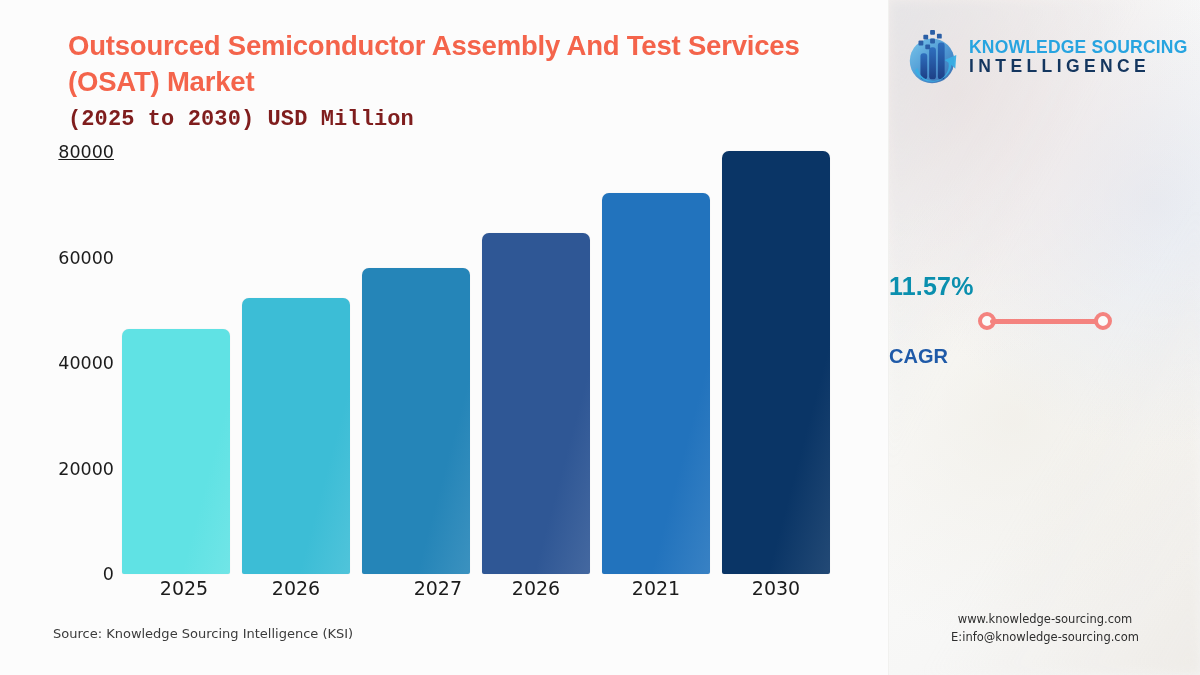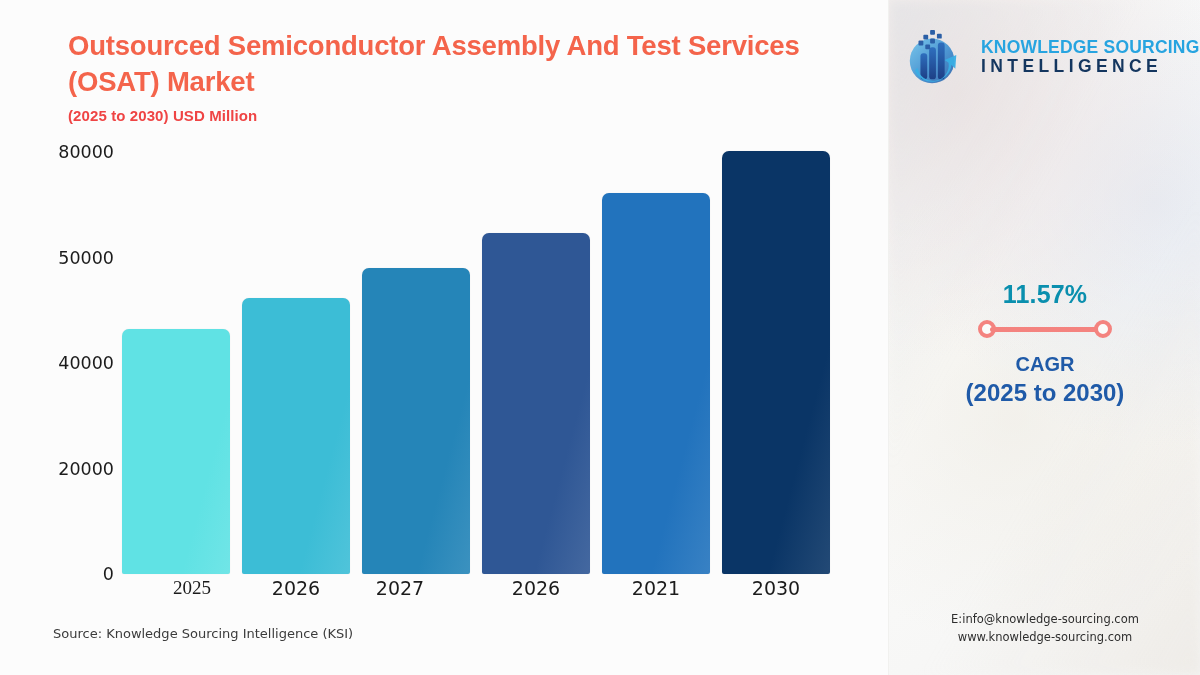--- a/index.html
+++ b/index.html
@@ -39,24 +39,25 @@
   .chart-title {
     font-size: 27.5px;
     font-weight: bold;
     color: #f4644b;
     line-height: 1.32;
     letter-spacing: -0.2px;
     margin: 0;
   }
   .chart-subtitle {
     margin: 6px 0 0 0;
-    font-size: 15px;
-    font-weight: bold;
-    color: #ef4444;
+    font-size: 22px;
+    font-weight: bold;
+    color: #7f1d1d;
     letter-spacing: 0.1px;
+    font-family: Liberation Mono, monospace;
   }
 
   
   .plot {
     position: absolute;
     left: 0;
     top: 0;
     width: 888px;
     height: 675px;
   }
@@ -133,21 +134,21 @@
       linear-gradient(300deg, rgba(226,217,205,0.30) 0%, rgba(255,255,255,0) 40%);
     filter: blur(6px);
   }
 
   .logo-row {
     position: absolute;
     left: 14px;
     top: 26px;
     display: flex;
     align-items: center;
-    gap: 16px;
+    gap: 4px;
   }
   .logo-mark {
     width: 62px;
     height: 62px;
     flex: 0 0 62px;
   }
   .logo-text {
     display: flex;
     flex-direction: column;
     line-height: 1.08;
@@ -163,23 +164,23 @@
     font-size: 17.5px;
     font-weight: bold;
     color: #14365f;
     letter-spacing: 4.4px;
     white-space: nowrap;
   }
 
   .cagr-block {
     position: absolute;
     left: 0;
-    top: 280px;
+    top: 272px;
     width: 312px;
-    text-align: center;
+    text-align: left;
   }
   .cagr-value {
     font-size: 25px;
     font-weight: bold;
     color: #0a8fae;
     letter-spacing: 0.2px;
   }
   .cagr-divider {
     margin: 11px auto 12px auto;
     width: 134px;
@@ -242,31 +243,31 @@
       <div class="chart-title">Outsourced Semiconductor Assembly And Test Services (OSAT) Market</div>
       <div class="chart-subtitle">(2025 to 2030) USD Million</div>
     </div>
 
     <div class="plot">
 
       <div class="y-axis-area" id="y-axis">
           <div class="y-label" style="top: 574px;">0</div>
           <div class="y-label" style="top: 468.5px;">20000</div>
           <div class="y-label" style="top: 363px;">40000</div>
-          <div class="y-label" style="top: 257.5px;">50000</div>
-          <div class="y-label" style="top: 152px;">80000</div>
+          <div class="y-label" style="top: 257.5px;">60000</div>
+          <div class="y-label" style="top: 152px; text-decoration: underline;">80000</div>
         </div>
 
       <div class="bars" id="bar-series">
           <div class="bar" title="2025: 46440" style="left: 0px; top: 329.029px; height: 244.971px; background: linear-gradient(105deg, rgb(96, 226, 228) 0%, rgb(96, 226, 228) 72%, rgba(255, 255, 255, 0.1) 100%) rgb(96, 226, 228);"></div>
-          <div class="x-label" style="left: 16px; width: 108px; font-family: Liberation Serif, serif;">2025</div>
+          <div class="x-label" style="left: 8px; width: 108px;">2025</div>
           <div class="bar" title="2026: 52320" style="left: 120px; top: 298.012px; height: 275.988px; background: linear-gradient(105deg, rgb(60, 189, 214) 0%, rgb(60, 189, 214) 72%, rgba(255, 255, 255, 0.1) 100%) rgb(60, 189, 214);"></div>
           <div class="x-label" style="left: 120px; width: 108px;">2026</div>
           <div class="bar" title="2027: 58010" style="left: 240px; top: 267.997px; height: 306.003px; background: linear-gradient(105deg, rgb(37, 133, 184) 0%, rgb(37, 133, 184) 72%, rgba(255, 255, 255, 0.1) 100%) rgb(37, 133, 184);"></div>
-          <div class="x-label" style="left: 224px; width: 108px;">2027</div>
+          <div class="x-label" style="left: 232px; width: 108px; text-align: right;">2027</div>
           <div class="bar" title="2028: 64640" style="left: 360px; top: 233.024px; height: 340.976px; background: linear-gradient(105deg, rgb(47, 87, 149) 0%, rgb(47, 87, 149) 72%, rgba(255, 255, 255, 0.1) 100%) rgb(47, 87, 149);"></div>
           <div class="x-label" style="left: 360px; width: 108px;">2026</div>
           <div class="bar" title="2029: 72230" style="left: 480px; top: 192.987px; height: 381.013px; background: linear-gradient(105deg, rgb(34, 115, 189) 0%, rgb(34, 115, 189) 72%, rgba(255, 255, 255, 0.1) 100%) rgb(34, 115, 189);"></div>
           <div class="x-label" style="left: 480px; width: 108px;">2021</div>
           <div class="bar" title="2030: 80190" style="left: 600px; top: 150.998px; height: 423.002px; background: linear-gradient(105deg, rgb(10, 53, 102) 0%, rgb(10, 53, 102) 72%, rgba(255, 255, 255, 0.1) 100%) rgb(10, 53, 102);"></div>
           <div class="x-label" style="left: 600px; width: 108px;">2030</div>
         </div>
 
     </div>
 
@@ -314,22 +315,21 @@
     </div>
 
     <div class="cagr-block">
       <div class="cagr-value">11.57%</div>
       <div class="cagr-divider">
         <span class="dot left"></span>
         <span class="line"></span>
         <span class="dot right"></span>
       </div>
       <div class="cagr-label">CAGR</div>
-      <div class="cagr-period">(2025 to 2030)</div>
     </div>
 
     <div class="contact-block">
+      <div>www.knowledge-sourcing.com</div>
       <div>E:info@knowledge-sourcing.com</div>
-      <div>www.knowledge-sourcing.com</div>
     </div>
   </div>
 
 </div>
 
 </body></html>

